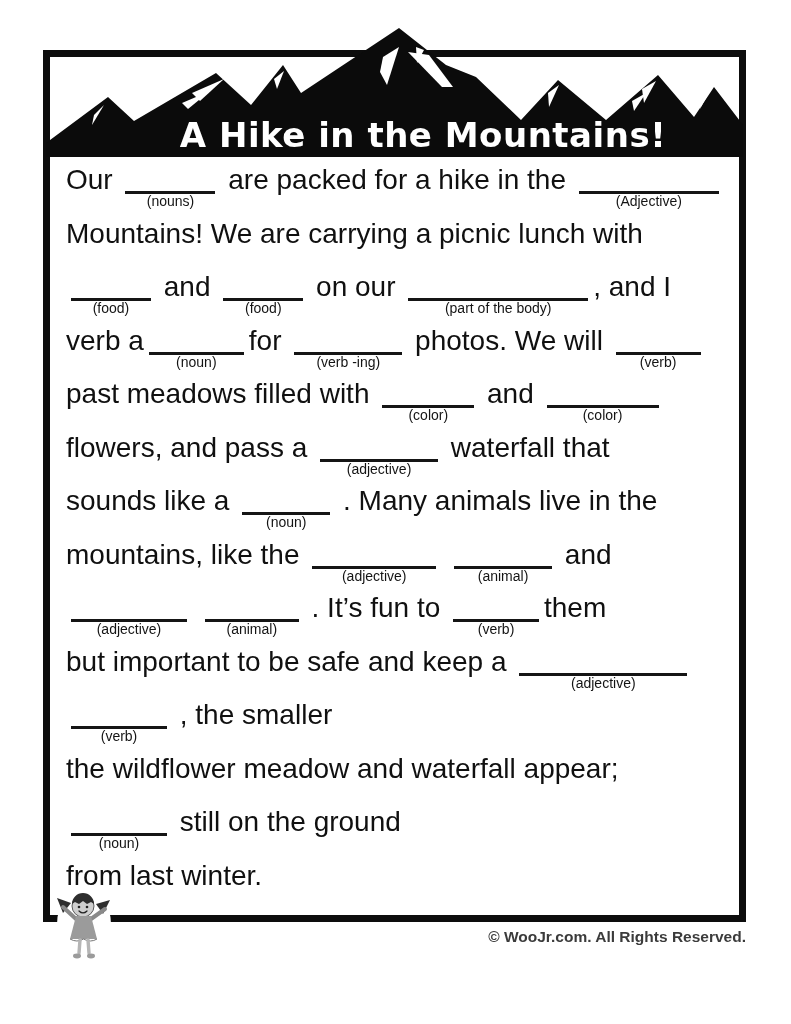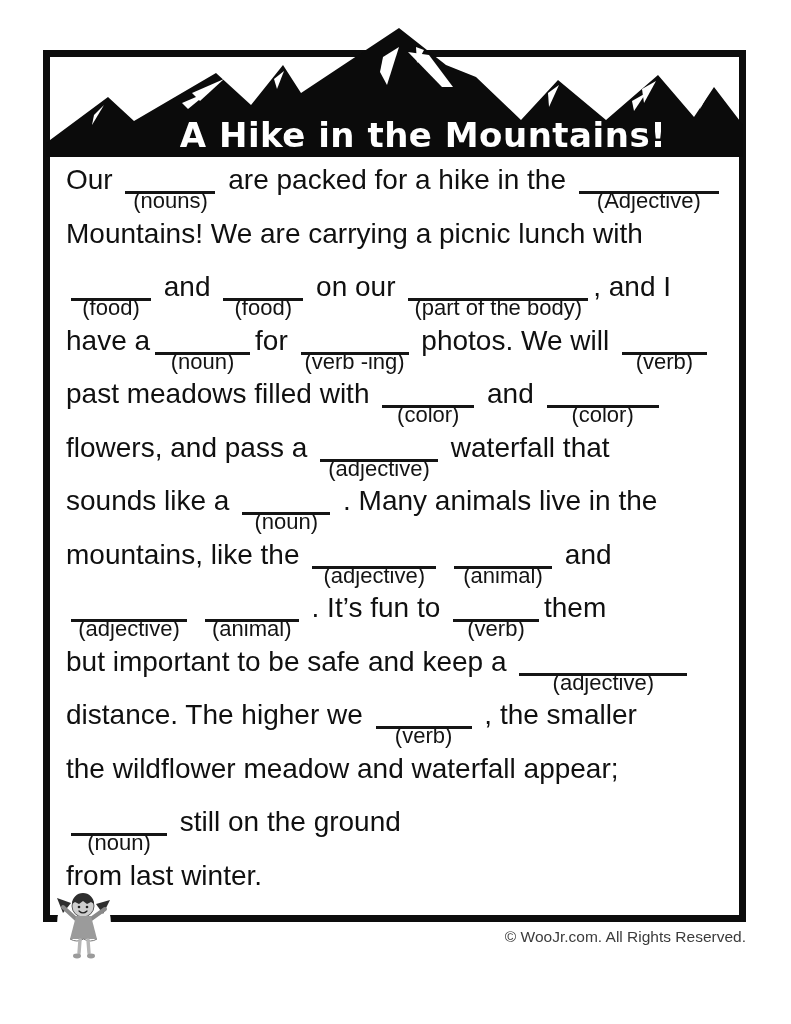--- a/index.html
+++ b/index.html
@@ -21,24 +21,24 @@
   }
   .line{
     height:53.5px;line-height:44px;white-space:nowrap;position:relative;
   }
   .blank{
     display:inline-block;position:relative;height:30px;vertical-align:-5px;
     border-bottom:3px solid #151515;margin:0 5px;
   }
   .hint{
     position:absolute;top:100%;left:50%;transform:translateX(-50%);
-    margin-top:1px;font-size:22px;line-height:18px;color:#141414;white-space:nowrap;
+    margin-top:1px;font-size:14px;line-height:18px;color:#141414;white-space:nowrap;
   }
   .footer{
-    position:absolute;right:45px;top:928px;font-size:15.5px;color:#3b3b3b;z-index:2;
+    position:absolute;right:45px;top:928px;font-size:15.5px;color:#3b3b3b;z-index:2;font-weight:bold;
   }
   .mascot{position:absolute;left:50px;top:886px;width:70px;height:78px;z-index:3;}
 </style>
 </head>
 <body>
 
 <div class="frame"></div>
 
 <svg class="mountains" viewBox="0 0 697 132" aria-hidden="true">
 
@@ -59,28 +59,28 @@
     <polygon points="586,76 600,68 588,86"></polygon>
     <polygon points="656,74 664,66 654,84"></polygon>
   </g>
   <text class="worksheet-title" x="377" y="122" text-anchor="middle" font-size="34" fill="#ffffff">A Hike in the Mountains!</text>
 </svg>
 
 <div class="body-text" id="body-text">
     <div class="line"><span>Our </span><span class="blank" style="width: 90px;"><span class="hint">(nouns)</span></span><span> are packed for a hike in the </span><span class="blank" style="width: 140px;"><span class="hint">(Adjective)</span></span></div>
     <div class="line"><span>Mountains! We are carrying a picnic lunch with</span></div>
     <div class="line"><span class="blank" style="width: 80px;"><span class="hint">(food)</span></span><span> and </span><span class="blank" style="width: 80px;"><span class="hint">(food)</span></span><span> on our </span><span class="blank" style="width: 180px; text-align: center;"><span class="hint">(part of the body)</span></span><span>, and I</span></div>
-    <div class="line"><span>have a</span><span class="blank" style="width: 95px;"><span class="hint">(noun)</span></span><span>for </span><span class="blank" style="width: 108px;"><span class="hint">(verb -ing)</span></span><span> photos. We will </span><span class="blank" style="width: 85px;"><span class="hint">(verb)</span></span></div>
+    <div class="line"><span>verb a</span><span class="blank" style="width: 95px;"><span class="hint">(noun)</span></span><span>for </span><span class="blank" style="width: 108px;"><span class="hint">(verb -ing)</span></span><span> photos. We will </span><span class="blank" style="width: 85px;"><span class="hint">(verb)</span></span></div>
     <div class="line"><span>past meadows filled with </span><span class="blank" style="width: 92px;"><span class="hint">(color)</span></span><span> and </span><span class="blank" style="width: 112px;"><span class="hint">(color)</span></span></div>
     <div class="line"><span>flowers, and pass a </span><span class="blank" style="width: 118px;"><span class="hint">(adjective)</span></span><span> waterfall that</span></div>
     <div class="line"><span>sounds like a </span><span class="blank" style="width: 88px;"><span class="hint">(noun)</span></span><span> . Many animals live in the</span></div>
     <div class="line"><span>mountains, like the </span><span class="blank" style="width: 124px;"><span class="hint">(adjective)</span></span><span> </span><span class="blank" style="width: 98px;"><span class="hint">(animal)</span></span><span> and</span></div>
     <div class="line"><span class="blank" style="width: 116px;"><span class="hint">(adjective)</span></span><span> </span><span class="blank" style="width: 94px;"><span class="hint">(animal)</span></span><span> . It’s fun to </span><span class="blank" style="width: 86px;"><span class="hint">(verb)</span></span><span>them</span></div>
     <div class="line"><span>but important to be safe and keep a </span><span class="blank" style="width: 168px;"><span class="hint">(adjective)</span></span></div>
-    <div class="line"><span>distance. The higher we </span><span class="blank" style="width: 96px;"><span class="hint">(verb)</span></span><span> , the smaller</span></div>
+    <div class="line"><span class="blank" style="width: 96px;"><span class="hint">(verb)</span></span><span> , the smaller</span></div>
     <div class="line"><span>the wildflower meadow and waterfall appear;</span></div>
     <div class="line"><span class="blank" style="width: 96px;"><span class="hint">(noun)</span></span><span> still on the ground</span></div>
     <div class="line"><span>from last winter.</span></div>
   </div>
 
 <svg class="mascot" viewBox="0 0 70 78" aria-hidden="true">
   <ellipse cx="34" cy="38" rx="27" ry="35" fill="#ffffff"></ellipse>
 
   <polygon points="7,12 21,17 13,27" fill="#2e2e2e"></polygon>
   <polygon points="60,14 46,18 53,28" fill="#2e2e2e"></polygon>

